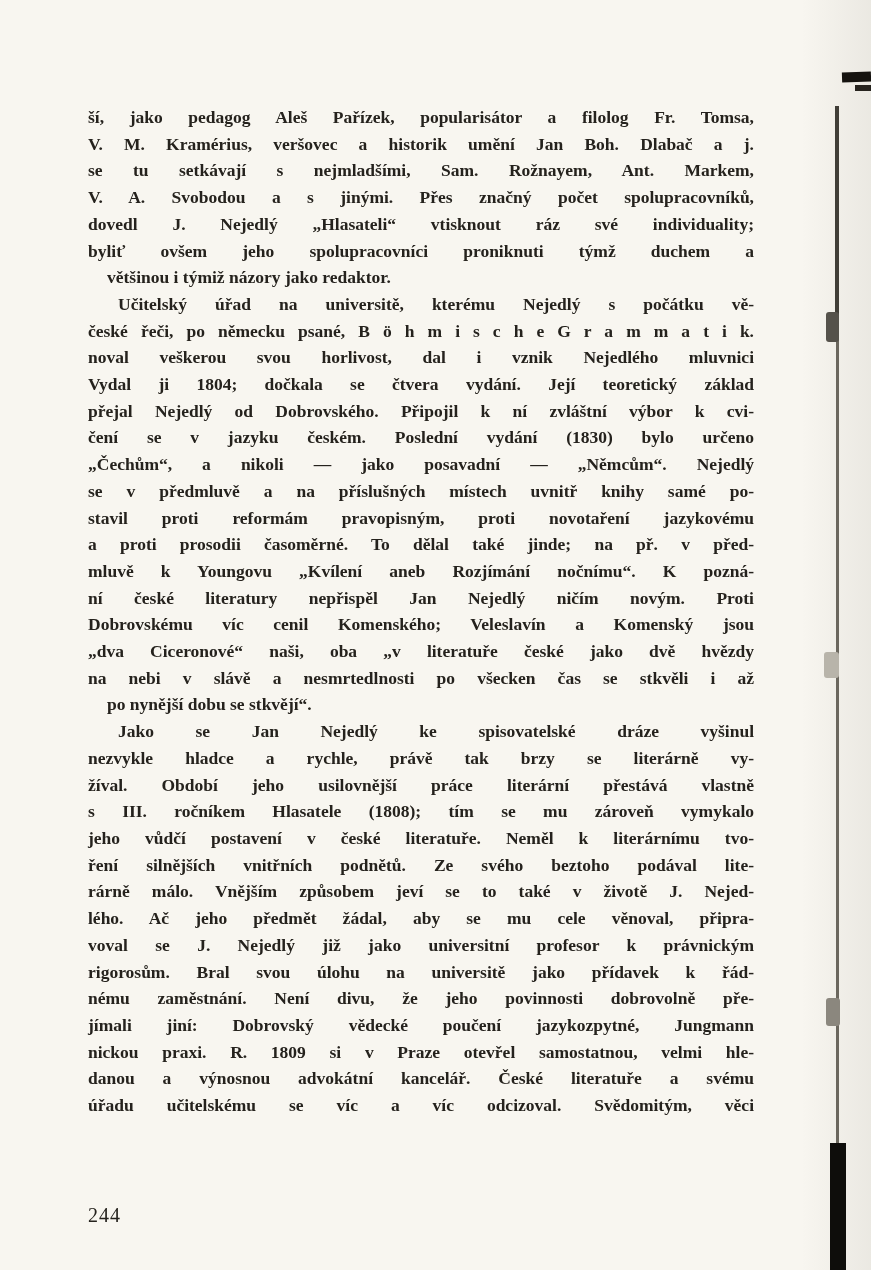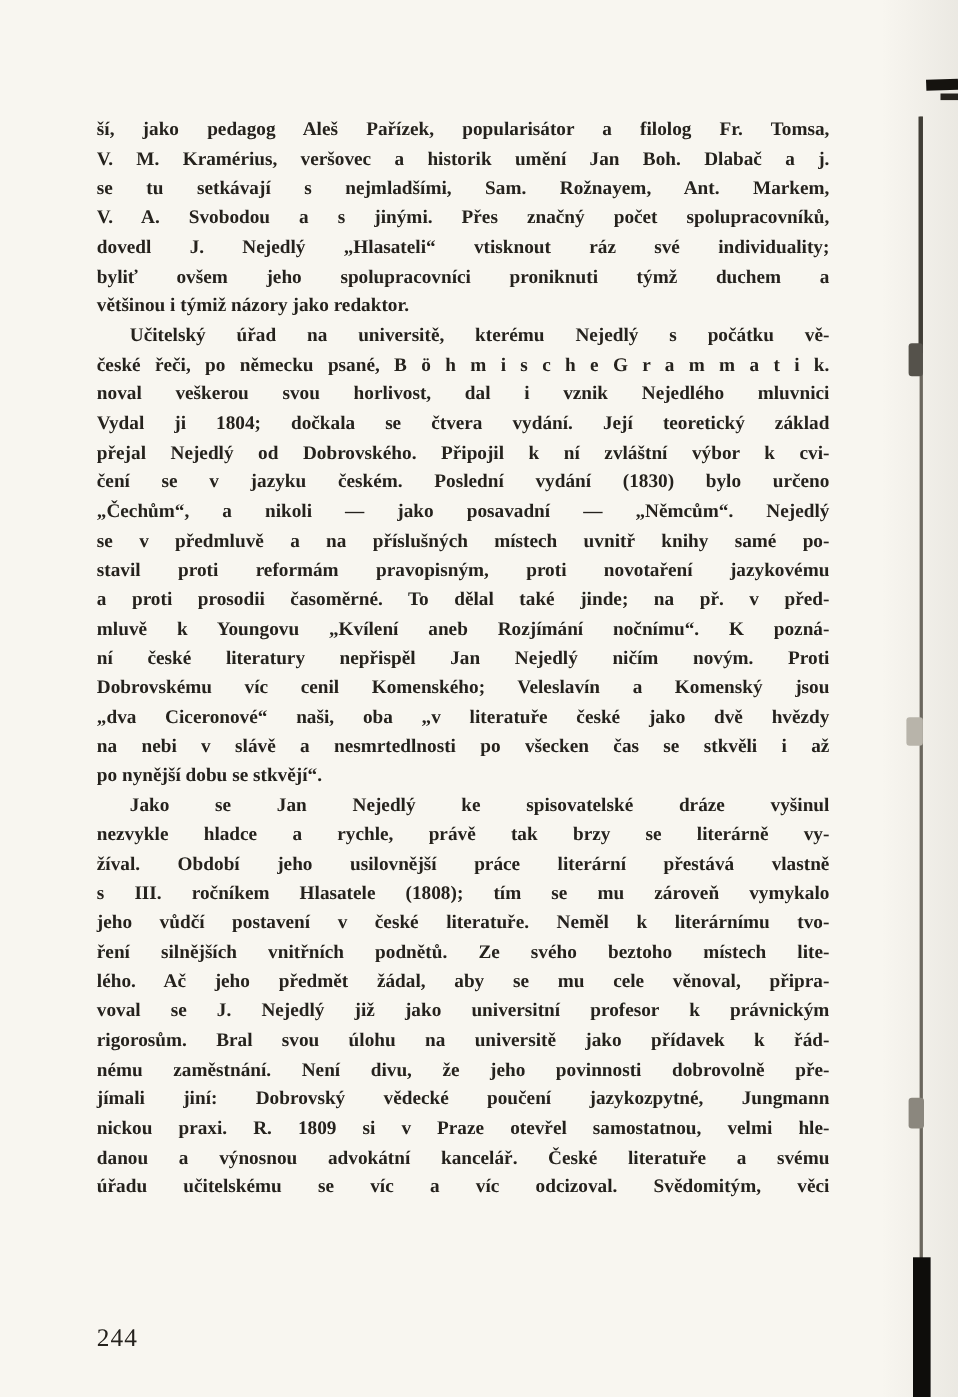--- a/index.html
+++ b/index.html
@@ -26,25 +26,25 @@
   }
   .para{margin:0;}
   .line{
     text-align:justify;
     text-align-last:justify;
     text-justify:inter-word;
     min-height:26.7px;
     white-space:normal;
     font-weight:bold;
   }
-  .line.flush{text-align-last:left;}
+  .line.flush{text-align-last:left;margin-left:19px;}
   .line.indent{text-indent:30px;}
   .page-number{
     position:absolute;left:88px;top:1204px;
-    font-size:23px;letter-spacing:1px;color:var(--ink);
+    font-size:20px;letter-spacing:1px;color:var(--ink);
   }
   
   .mark{position:absolute;pointer-events:none;}
   .top-mark-1{left:842px;top:72px;width:29px;height:10px;background:#15130f;transform:rotate(-2deg);}
   .top-mark-2{left:855px;top:85px;width:16px;height:6px;background:#26231e;}
   .spine-line{left:836px;top:106px;width:3px;height:1164px;background:#6b675e;}
   .spine-line-dark{left:835px;top:106px;width:4px;height:215px;background:#413e37;}
   .staple-1{left:826px;top:312px;width:13px;height:30px;background:#55524b;border-radius:3px;}
   .staple-2{left:824px;top:652px;width:15px;height:26px;background:#b8b4aa;border-radius:3px;}
   .staple-3{left:826px;top:998px;width:14px;height:28px;background:#8b877e;border-radius:3px;}
@@ -83,21 +83,22 @@
         <div class="line">„dva Ciceronové“ naši, oba „v literatuře české jako dvě hvězdy</div>
         <div class="line">na nebi v slávě a nesmrtedlnosti po všecken čas se stkvěli i až</div>
         <div class="line flush">po nynější dobu se stkvějí“.</div>
       </div>
       <div class="para">
         <div class="line indent">Jako se Jan Nejedlý ke spisovatelské dráze vyšinul</div>
         <div class="line">nezvykle hladce a rychle, právě tak brzy se literárně vy-</div>
         <div class="line">žíval. Období jeho usilovnější práce literární přestává vlastně</div>
         <div class="line">s III. ročníkem Hlasatele (1808); tím se mu zároveň vymykalo</div>
         <div class="line">jeho vůdčí postavení v české literatuře. Neměl k literárnímu tvo-</div>
-        <div class="line">ření silnějších vnitřních podnětů. Ze svého beztoho místech lite-</div>
+        <div class="line">ření silnějších vnitřních podnětů. Ze svého beztoho podával lite-</div>
+        <div class="line">rárně málo. Vnějším způsobem jeví se to také v životě J. Nejed-</div>
         <div class="line">lého. Ač jeho předmět žádal, aby se mu cele věnoval, připra-</div>
         <div class="line">voval se J. Nejedlý již jako universitní profesor k právnickým</div>
         <div class="line">rigorosům. Bral svou úlohu na universitě jako přídavek k řád-</div>
         <div class="line">nému zaměstnání. Není divu, že jeho povinnosti dobrovolně pře-</div>
         <div class="line">jímali jiní: Dobrovský vědecké poučení jazykozpytné, Jungmann</div>
         <div class="line">nickou praxi. R. 1809 si v Praze otevřel samostatnou, velmi hle-</div>
         <div class="line">danou a výnosnou advokátní kancelář. České literatuře a svému</div>
         <div class="line">úřadu učitelskému se víc a víc odcizoval. Svědomitým, věci</div>
       </div>
     </div>

